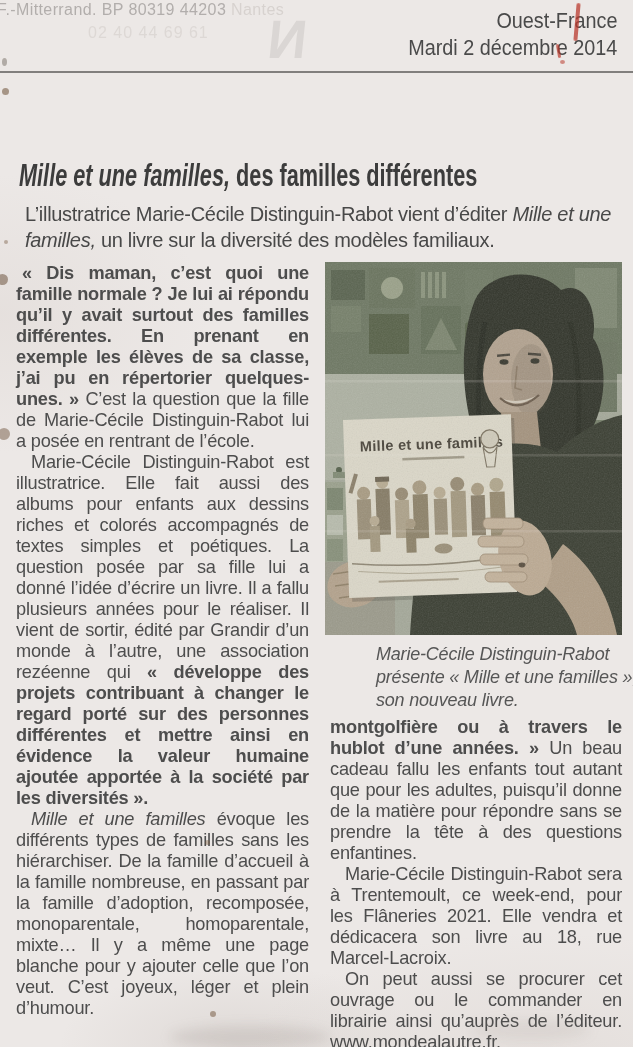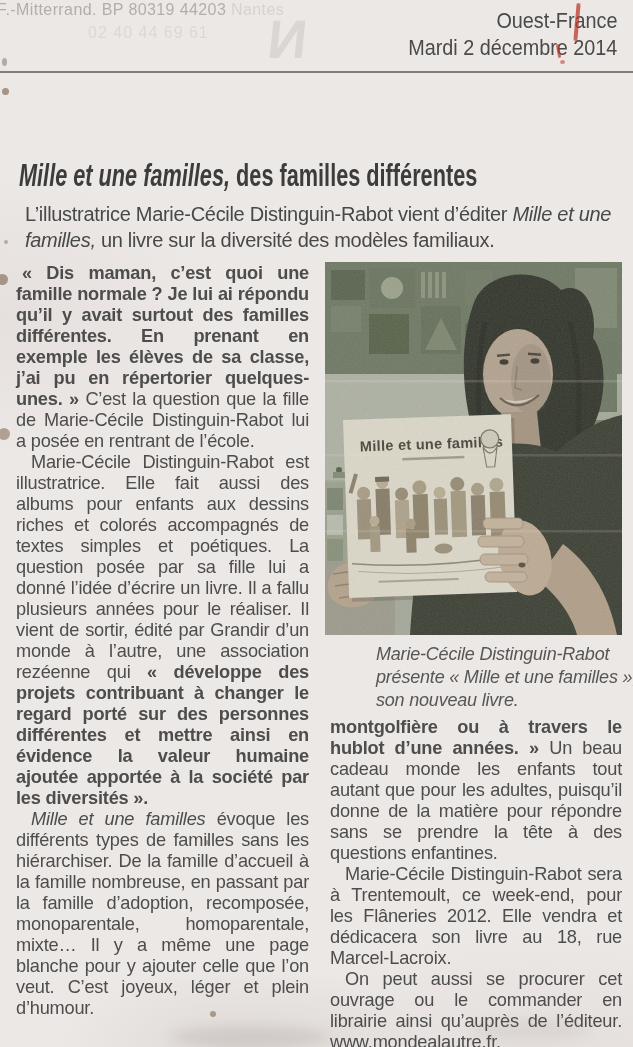--- a/index.html
+++ b/index.html
@@ -185,22 +185,22 @@
       <rect x="0" y="118" width="297" height="2.5" fill="rgba(232,230,222,0.18)"></rect>
       <rect x="0" y="192" width="297" height="2.5" fill="rgba(232,230,222,0.15)"></rect>
       <rect x="0" y="268" width="297" height="2.5" fill="rgba(232,230,222,0.15)"></rect>
       <rect x="0" y="0" width="297" height="373" filter="url(#noise)" opacity="0.17"></rect>
     </svg>
   </div>
 
   <div class="caption">Marie-Cécile Distinguin-Rabot présente « Mille et une familles », son nouveau livre.</div>
 
   <div class="colR bodytxt">
-    <p><span class="b ">montgolfière ou à travers le hublot d’une années. » </span><span class="">Un beau cadeau monde les enfants tout autant que pour les adultes, puisqu’il donne de la matière pour répondre sans se prendre la tête à des questions enfantines.</span></p>
-    <p><span class="">Marie-Cécile Distinguin-Rabot sera à Trentemoult, ce week-end, pour les Flâneries 2012. Elle vendra et dédicacera son livre au 18, rue Marcel-Lacroix.</span></p>
+    <p><span class="b ">montgolfière ou à travers le hublot d’une années. » </span><span class="">Un beau cadeau fallu les enfants tout autant que pour les adultes, puisqu’il donne de la matière pour répondre sans se prendre la tête à des questions enfantines.</span></p>
+    <p><span class="">Marie-Cécile Distinguin-Rabot sera à Trentemoult, ce week-end, pour les Flâneries 2021. Elle vendra et dédicacera son livre au 18, rue Marcel-Lacroix.</span></p>
     <p><span class="">On peut aussi se procurer cet ouvrage ou le commander en librairie ainsi qu’auprès de l’éditeur. www.mondealautre.fr.</span></p>
   </div>
 
   <div class="speck" style="left:2px;top:88px;width:7px;height:7px;background:rgba(110,80,55,.55);"></div>
   <div class="speck" style="left:-3px;top:274px;width:11px;height:11px;background:rgba(100,72,50,.5);"></div>
   <div class="speck" style="left:-2px;top:428px;width:12px;height:12px;background:rgba(105,75,52,.45);"></div>
   <div class="speck" style="left:4px;top:240px;width:4px;height:4px;background:rgba(110,80,55,.4);"></div>
   <div class="speck" style="left:210px;top:1011px;width:6px;height:6px;background:rgba(110,82,55,.5);"></div>
   <div class="speck" style="left:205px;top:840px;width:5px;height:5px;background:rgba(120,90,60,.4);"></div>
   <div class="speck" style="left:2px;top:58px;width:5px;height:8px;background:rgba(90,80,70,.4);"></div>

